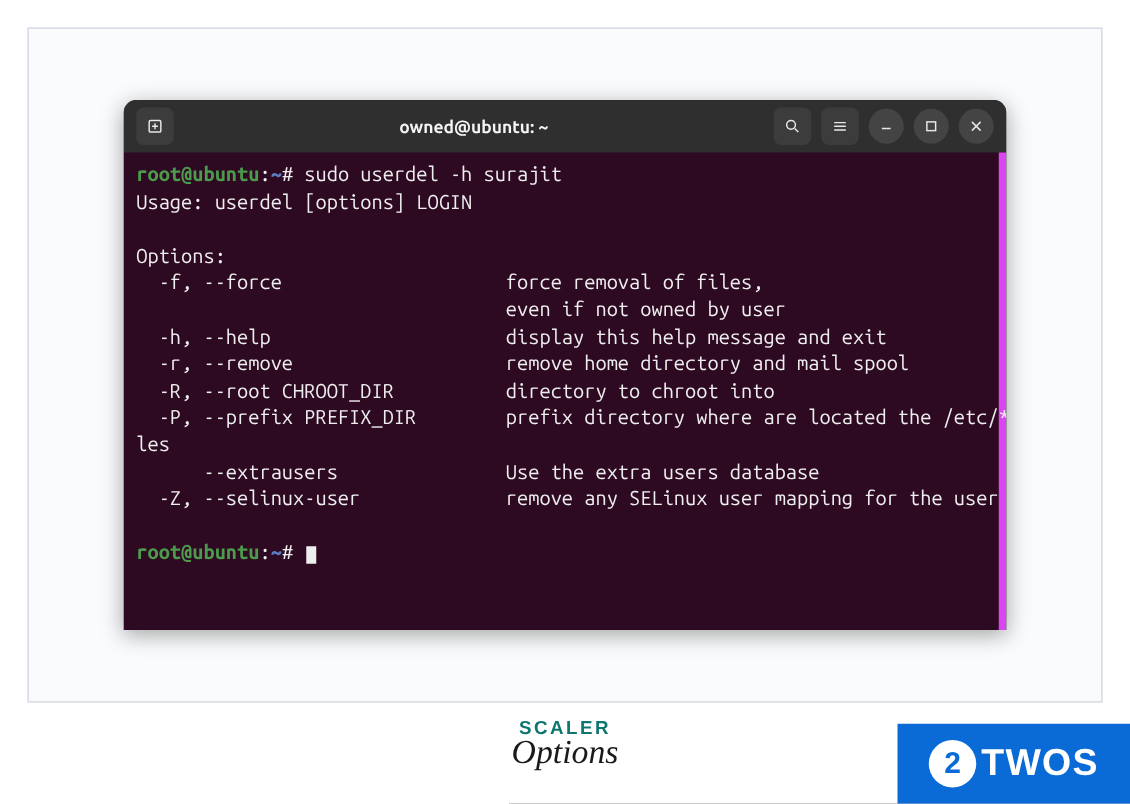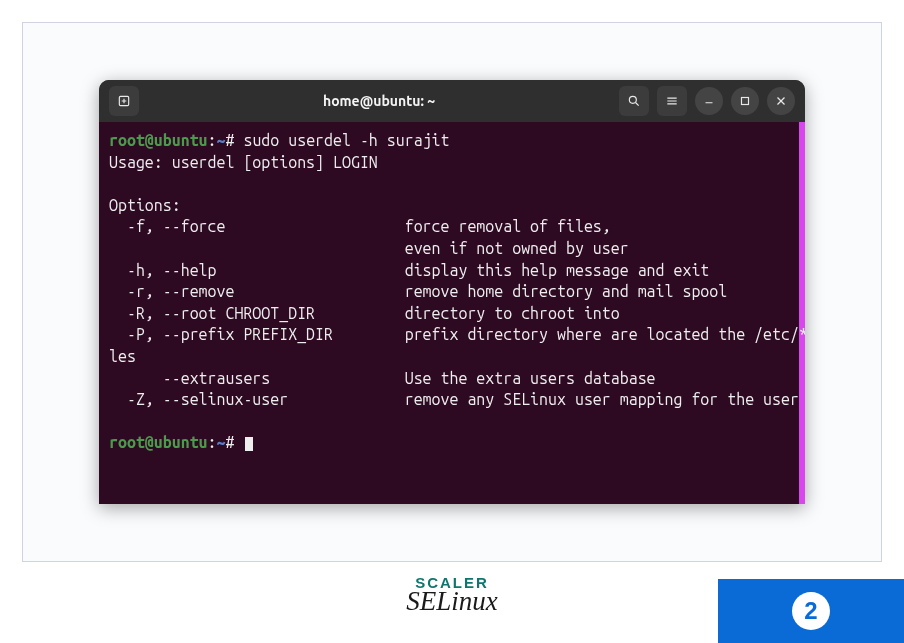--- a/index.html
+++ b/index.html
@@ -146,21 +146,21 @@
       <div class="left-group">
         <div class="tb-btn cluster">
           <svg viewBox="0 0 24 24">
               <rect x="4" y="4" width="16" height="16" rx="2"></rect>
               <line x1="12" y1="8" x2="12" y2="16"></line>
               <line x1="8" y1="12" x2="16" y2="12"></line>
             </svg>
         </div>
       </div>
       <div class="spacer-l"></div>
-      <div class="title">home@ubuntu: ~</div>
+      <div class="title">owned@ubuntu: ~</div>
       <div class="spacer-r"></div>
       <div class="right-group">
         <div class="tb-btn cluster">
           <svg viewBox="0 0 24 24">
               <circle cx="10" cy="10" r="6"></circle>
               <line x1="15" y1="15" x2="20" y2="20"></line>
             </svg>
         </div>
         <div class="tb-btn cluster">
           <svg viewBox="0 0 24 24">
@@ -200,18 +200,19 @@
 les
       --extrausers               Use the extra users database
   -Z, --selinux-user             remove any SELinux user mapping for the user
 </span>
 <span class="prompt-user">root@ubuntu</span><span class="prompt-sep">:</span><span class="prompt-path">~</span><span class="prompt-sep">#</span> <span class="cursor"></span></div>
   </div>
 </div>
 
 <div class="scaler-logo">
   <div class="scaler-top">SCALER</div>
-  <div class="scaler-bot">SELinux</div>
+  <div class="scaler-bot">Options</div>
 </div>
 
 <div class="twos-badge">
   <div class="twos-circle">2</div>
+  <div class="twos-text">TWOS</div>
 </div>
 
 </body></html>

